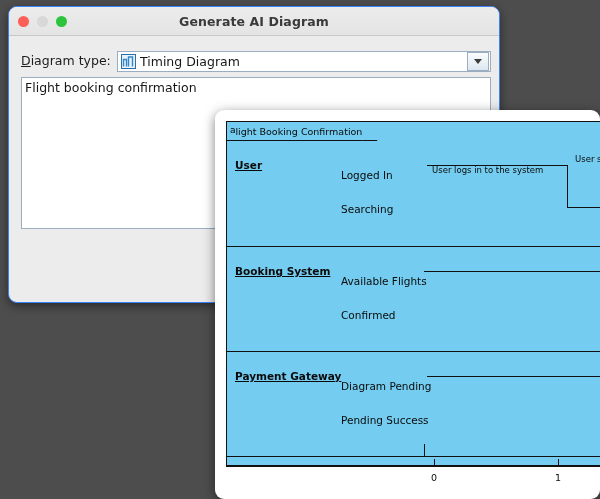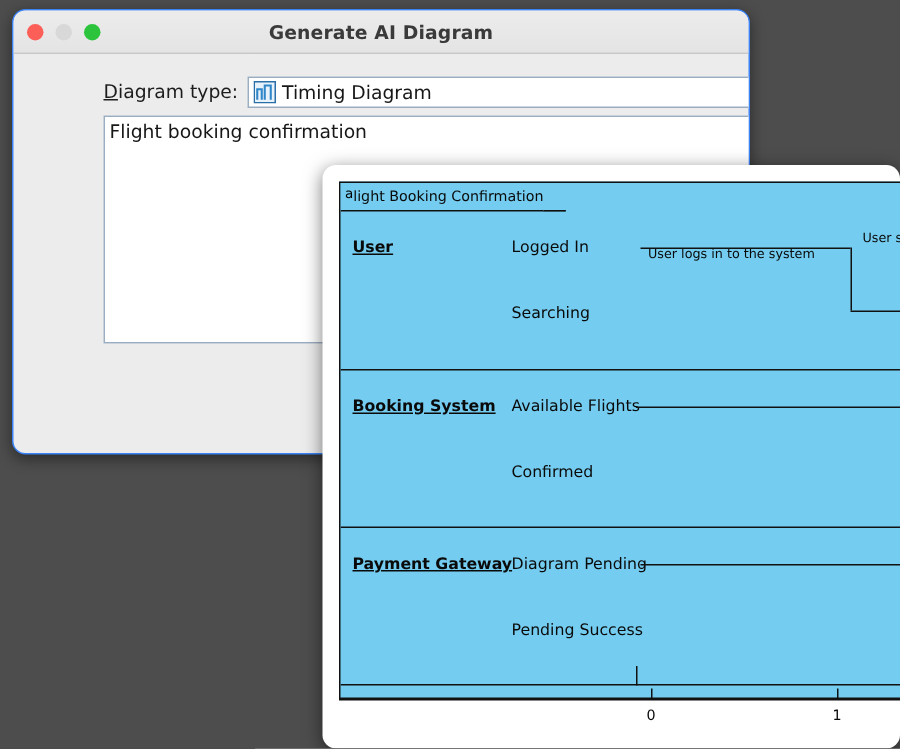--- a/index.html
+++ b/index.html
@@ -61,21 +61,20 @@
   .dialog-body {
     position: relative;
     padding: 0;
     height: 268px;
   }
 
   .field-row {
     position: absolute;
     display: flex;
     align-items: flex-start;
-    margin-left: 48px;
   }
   .row-type { left: 12px; top: 15px; width: 470px; }
   .row-topic { left: 12px; top: 41px; width: 470px; }
 
   .field-label {
     font-size: 12.5px;
     color: #1d1d1d;
     width: 96px;
     flex: 0 0 96px;
     line-height: 20px;
@@ -225,21 +224,21 @@
     color: #0a0a0a;
     text-decoration: underline;
     text-align: center;
   }
   .ll-state {
     position: absolute;
     font-size: 10.5px;
     color: #0a0a0a;
     white-space: nowrap;
   }
-  .st-a { left: 114px; top: 18px; }
+  .st-a { left: 114px; top: 28px; }
   .st-b { left: 114px; top: 62px; }
 
   .msg-label {
     position: absolute;
     font-size: 8.5px;
     color: #0a0a0a;
     white-space: nowrap;
   }
 
   .wave {

